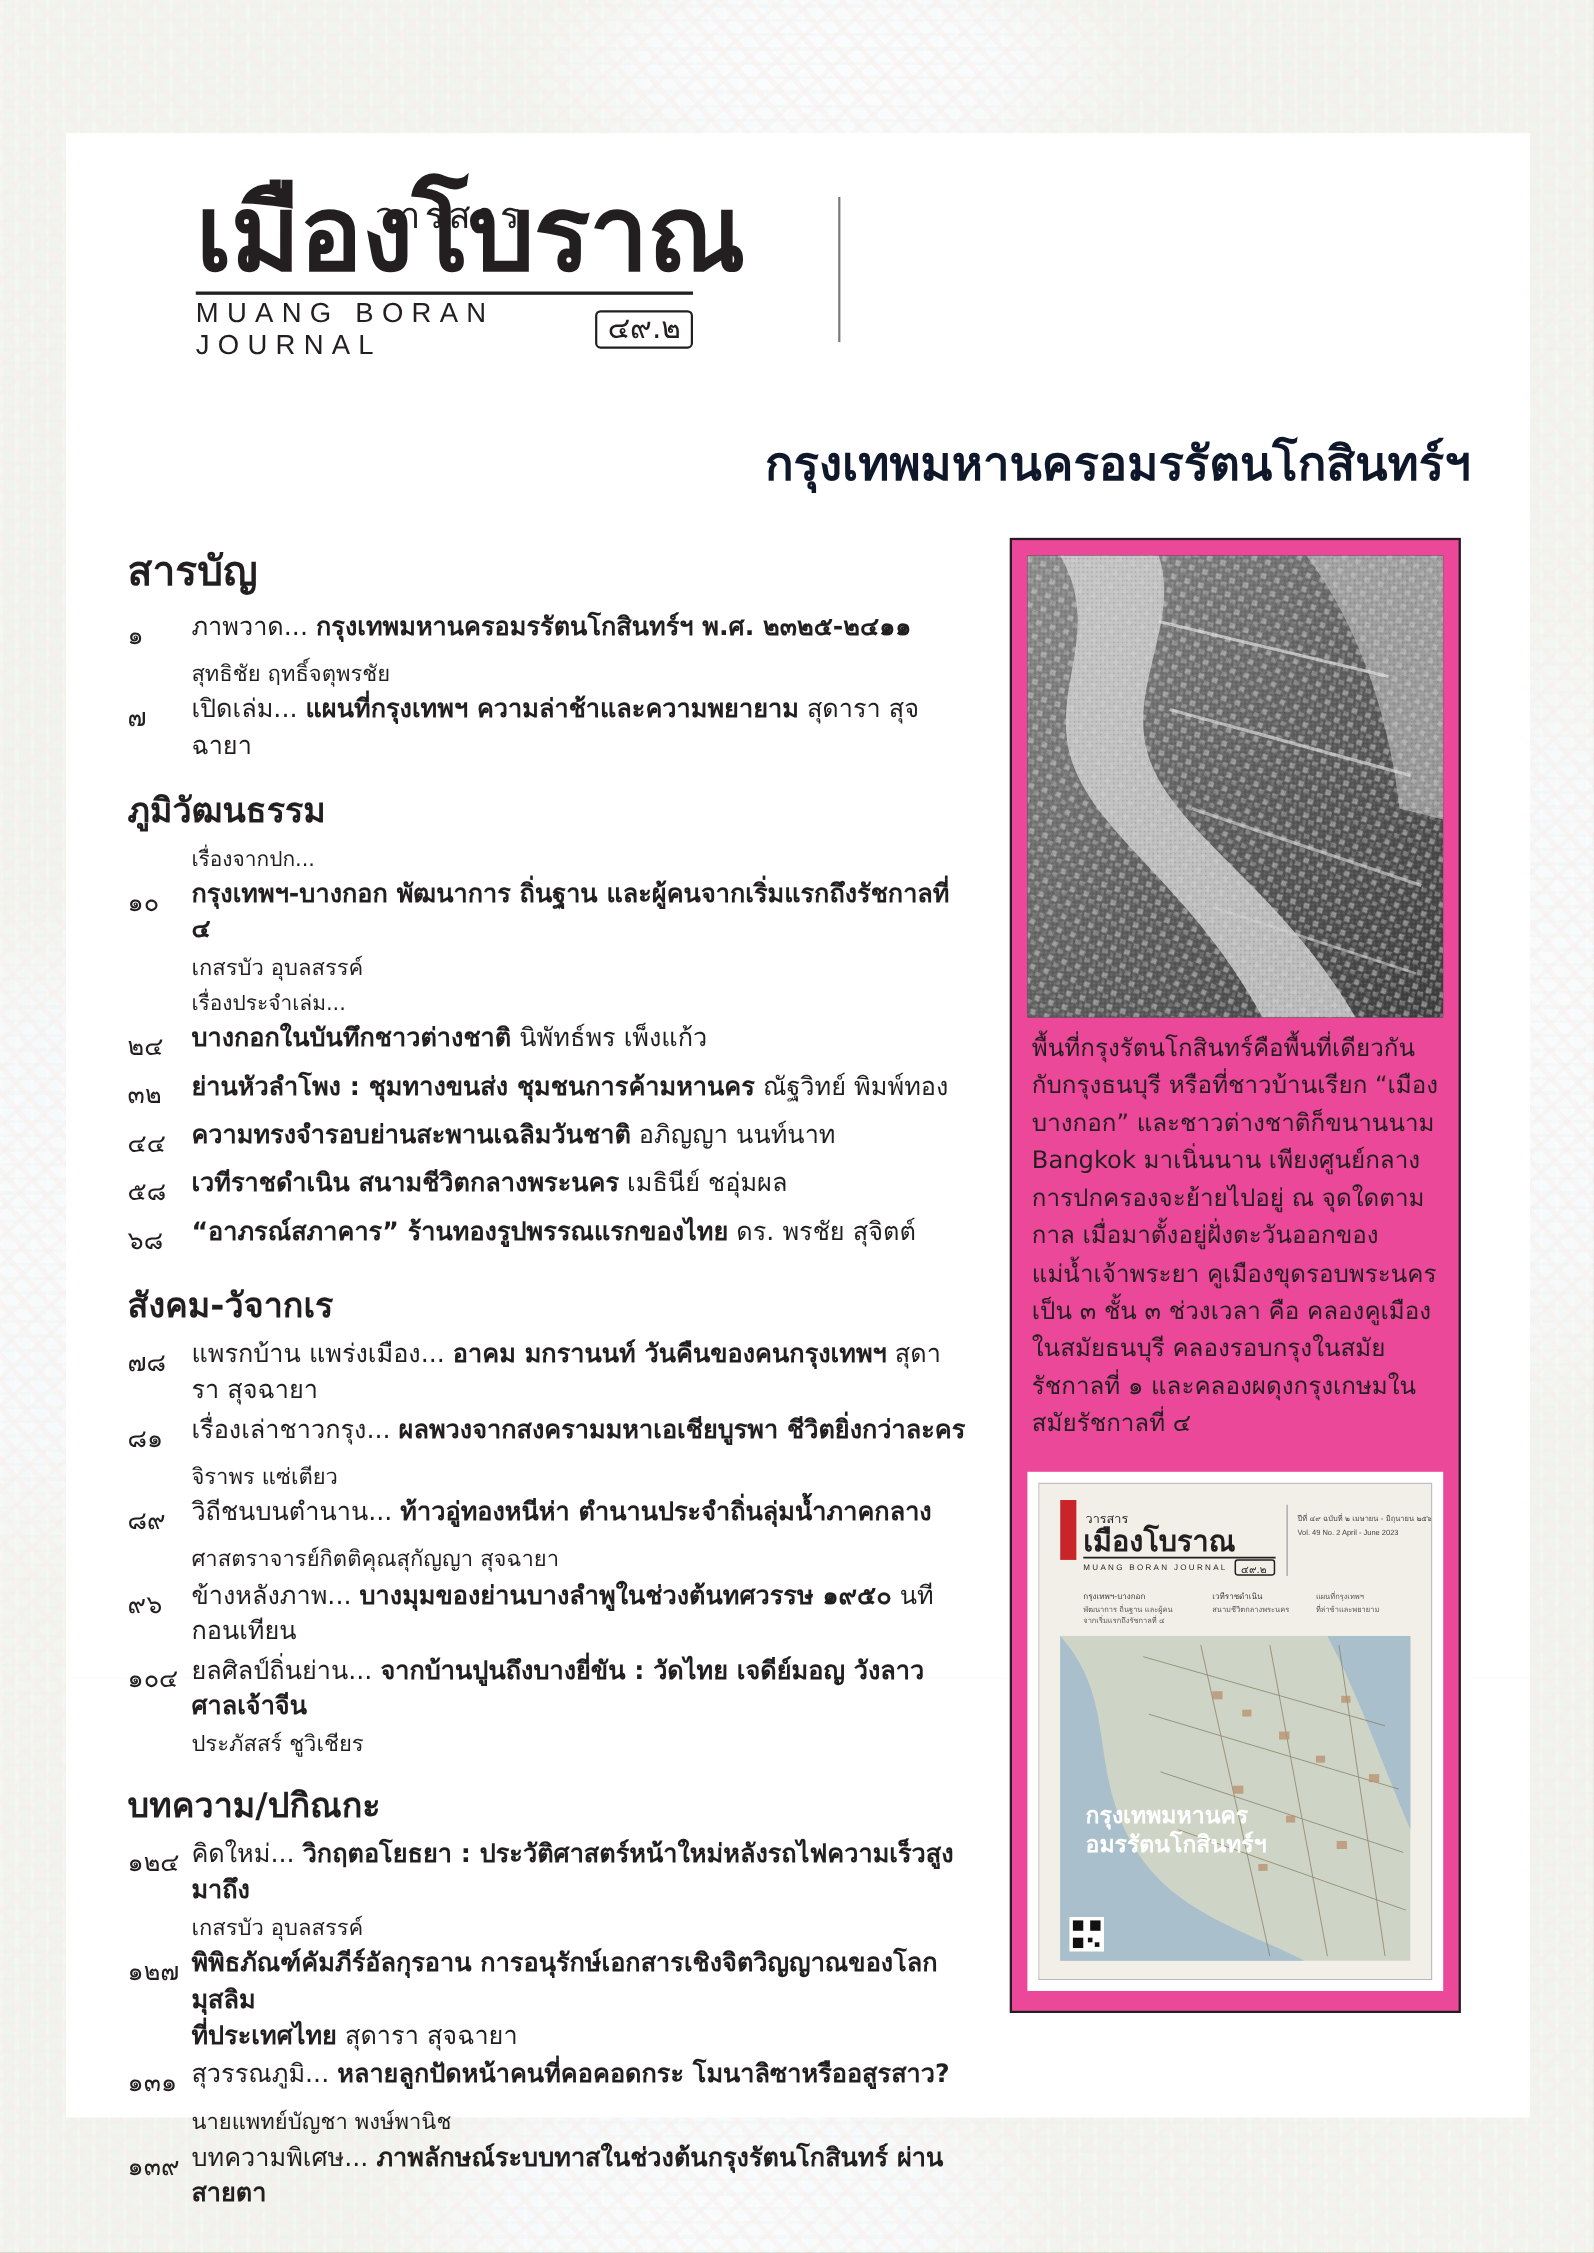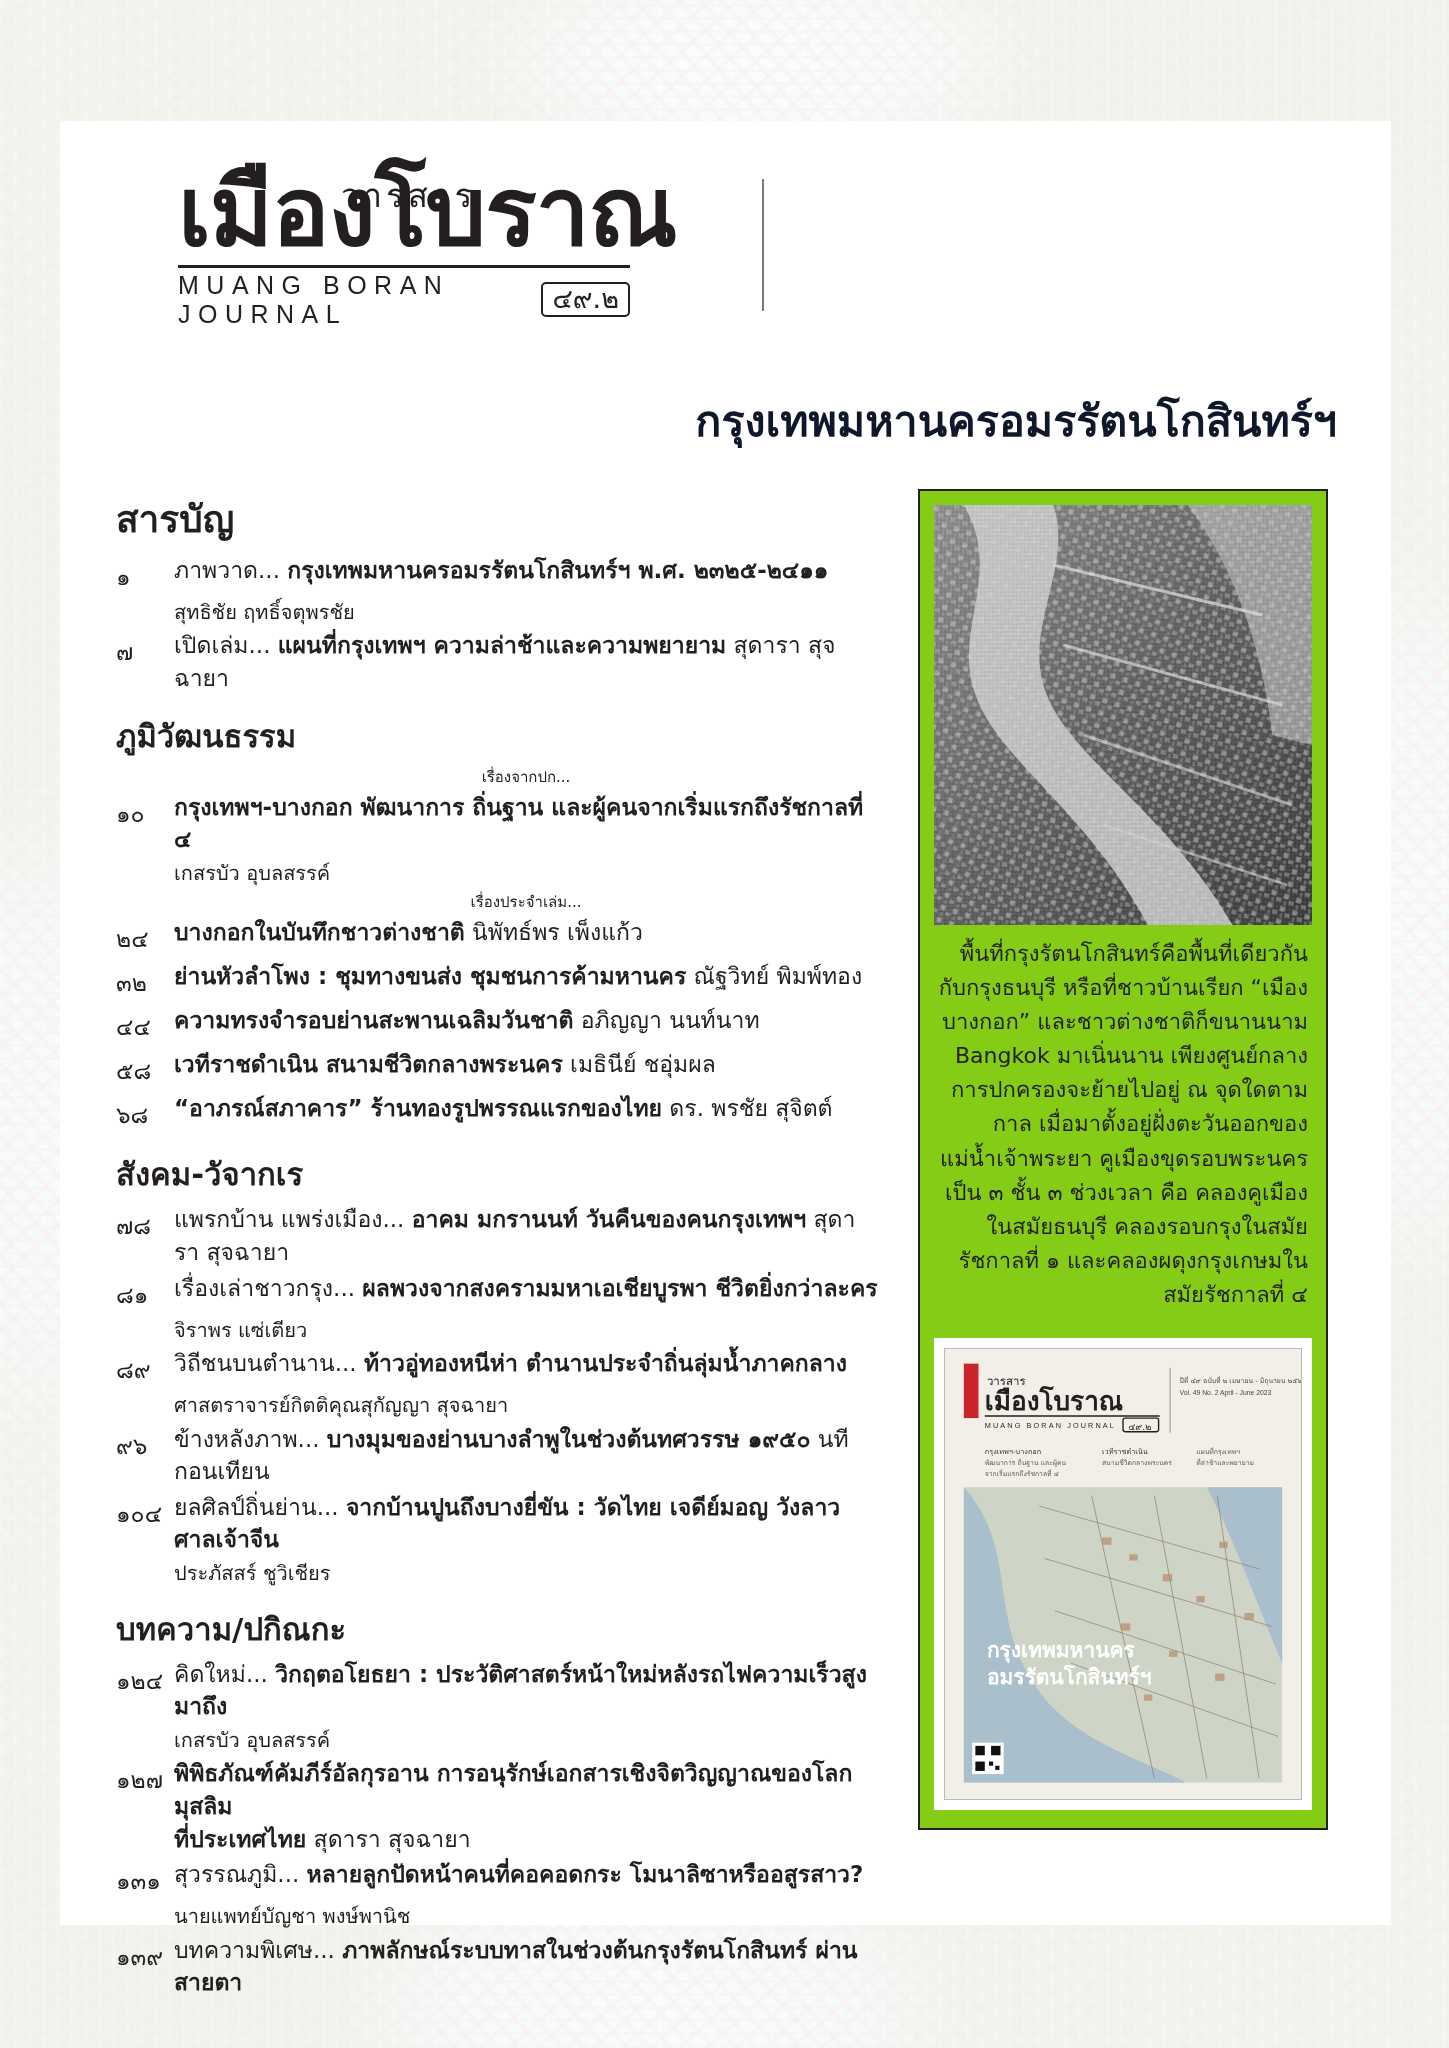--- a/index.html
+++ b/index.html
@@ -228,25 +228,24 @@
   .toc-sub {
     padding-left: 58px;
     font-size: 20px;
     line-height: 1.42;
     color: #231f20;
     margin-bottom: 3px;
     font-family: "DejaVu Sans", sans-serif;
   }
   .toc-note {
     padding-left: 58px;
-    font-size: 15px;
+    font-size: 19px;
     color: #231f20;
     margin: 2px 0 2px 0;
     font-family: "DejaVu Sans", sans-serif;
-    text-align: center;
   }
   .b { font-weight: bold; }
   .aerial-photo {
     width: 100%;
     height: 420px;
     display: block;
     background: #3a3a3a;
   }
   .photo-caption {
     font-size: 22px;
@@ -262,22 +261,21 @@
   }
   .cover-thumb {
     width: 100%;
     display: block;
     border: 1px solid #b9b9b9;
   }
 
   .right-outer {
     border: 2px solid #231f20;
     padding: 14px 14px 18px 14px;
-    background: #84cc16;
-    text-align: right;
+    background: #ec4899;
   }
 </style>
 </head>
 <body>
 
 <div id="bg-illustration"></div>
 <div id="page"></div>
 <div id="page-lower"></div>
 
 <div id="content">

